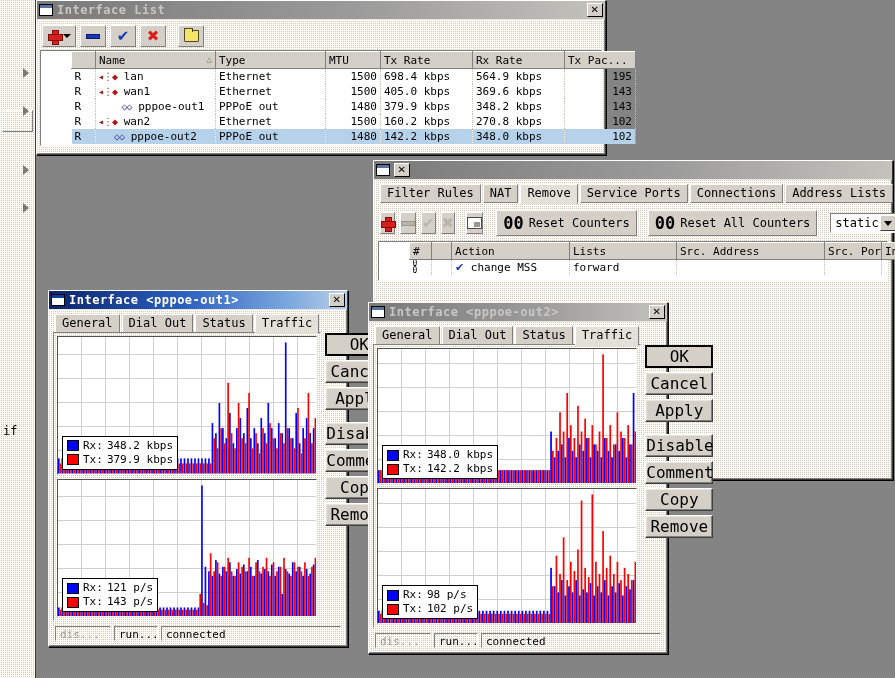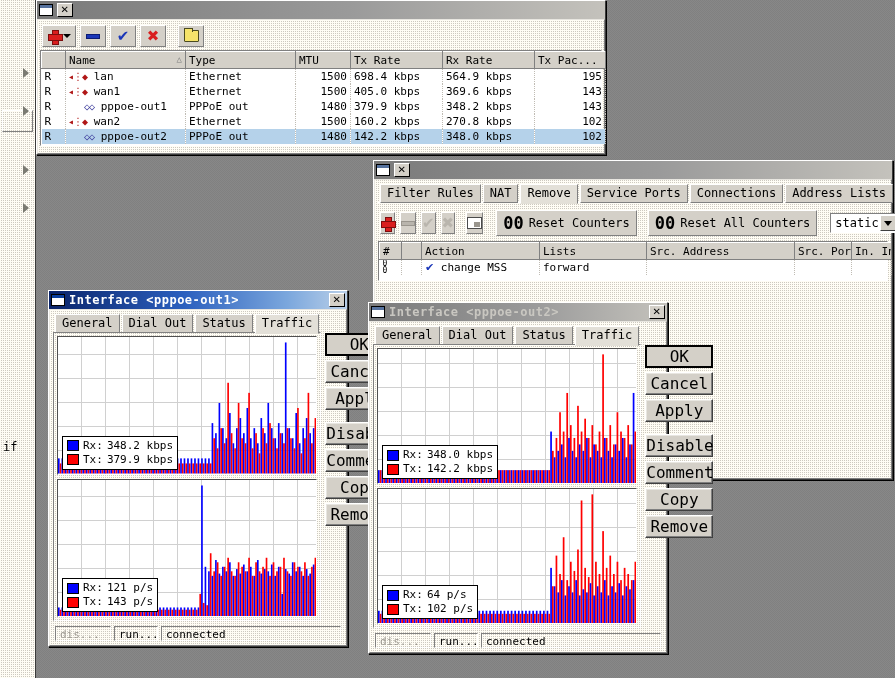--- a/index.html
+++ b/index.html
@@ -135,21 +135,21 @@
   }
   .ic-note {
     width: 15px; height: 12px; background: #ffffff; border: 1px solid #4a4a4a; position: relative;
   }
   .ic-note::after {
     content:""; position:absolute; right:1px; bottom:1px; width:6px; height:5px; background:#9a968e;
   }
 
   
   .lv { background: #ffffff; border: 1px solid #808080; border-right-color:#fff; border-bottom-color:#fff; }
-  table.lvt { border-collapse: collapse; font-size: 11px; width: 100%; table-layout: fixed; }
+  table.lvt { border-collapse: collapse; font-size: 11px; width: 100%; table-layout: fixed; margin-left: 30px; }
   table.lvt th {
     background: #d4d0c8;
     border-top: 1px solid #ffffff;
     border-left: 1px solid #ffffff;
     border-right: 1px solid #808080;
     border-bottom: 1px solid #808080;
     font-weight: normal;
     text-align: left;
     padding: 1px 3px;
     height: 17px;
@@ -317,26 +317,27 @@
 </style>
 </head>
 <body>
 
 <div class="bgmenu">
   <div class="mhl" style="top:110px;"></div>
   <div class="marrow" style="top:68px;"></div>
   <div class="marrow" style="top:106px;"></div>
   <div class="marrow" style="top:165px;"></div>
   <div class="marrow" style="top:203px;"></div>
-  <div class="mtext" style="top:440px;">if</div>
+  <div class="mtext" style="top:424px;">if</div>
 </div>
 
 <div class="win" id="w-iflist" style="left:36px; top:0px; width:570px; height:155px;">
   <div class="titlebar inactive">
     <span class="title-icon"></span>
+    <span class="title-text">Interface List</span>
     <span class="close-btn">✕</span>
   </div>
   <div class="win-inner" style="height:calc(100% - 18px);">
     <div class="toolbar">
       <div class="tbtn wide">
         <span class="ic-plus"></span>
         <span class="ic-caret"></span>
       </div>
       <div class="tbtn">
         <span class="ic-minus"></span>
@@ -387,21 +388,21 @@
               <td>R</td>
               <td style="padding-left:2px;"><span class="if-eth">◂⋮◆</span> wan1</td>
               <td>Ethernet</td>
               <td class="num">1500</td>
               <td>405.0 kbps</td>
               <td>369.6 kbps</td>
               <td class="num">143</td>
             </tr>
             <tr>
               <td>R</td>
-              <td style="padding-left:18px;"><span class="if-ppp">◇◇</span> pppoe-out1</td>
+              <td style="padding-left:18px;text-align:center;"><span class="if-ppp">◇◇</span> pppoe-out1</td>
               <td>PPPoE out</td>
               <td class="num">1480</td>
               <td>379.9 kbps</td>
               <td>348.2 kbps</td>
               <td class="num">143</td>
             </tr>
             <tr>
               <td>R</td>
               <td style="padding-left:2px;"><span class="if-eth">◂⋮◆</span> wan2</td>
               <td>Ethernet</td>
@@ -1198,21 +1199,21 @@
                 <rect x="139" width="0.95" y="63.42857142857143" height="36.57142857142857" fill="#ff0000"></rect>
                 <rect x="140" width="0.95" y="74.85714285714286" height="25.142857142857146" fill="#0000ff"></rect>
                 <rect x="141" width="0.95" y="68" height="32" fill="#ff0000"></rect>
                 <rect x="142" width="0.95" y="68" height="32" fill="#0000ff"></rect>
                 <rect x="143" width="0.95" y="54.28571428571429" height="45.71428571428571" fill="#ff0000"></rect>
               </svg>
               <div class="legend">
                 <div class="lrow">
                   <span class="swatch" style="background:#0000ff"></span>
                   <span>Rx:</span>
-                  <span>64 p/s</span>
+                  <span>98 p/s</span>
                 </div>
                 <div class="lrow">
                   <span class="swatch" style="background:#ff0000"></span>
                   <span>Tx:</span>
                   <span>102 p/s</span>
                 </div>
               </div>
             </div>
         </div>
       </div>

